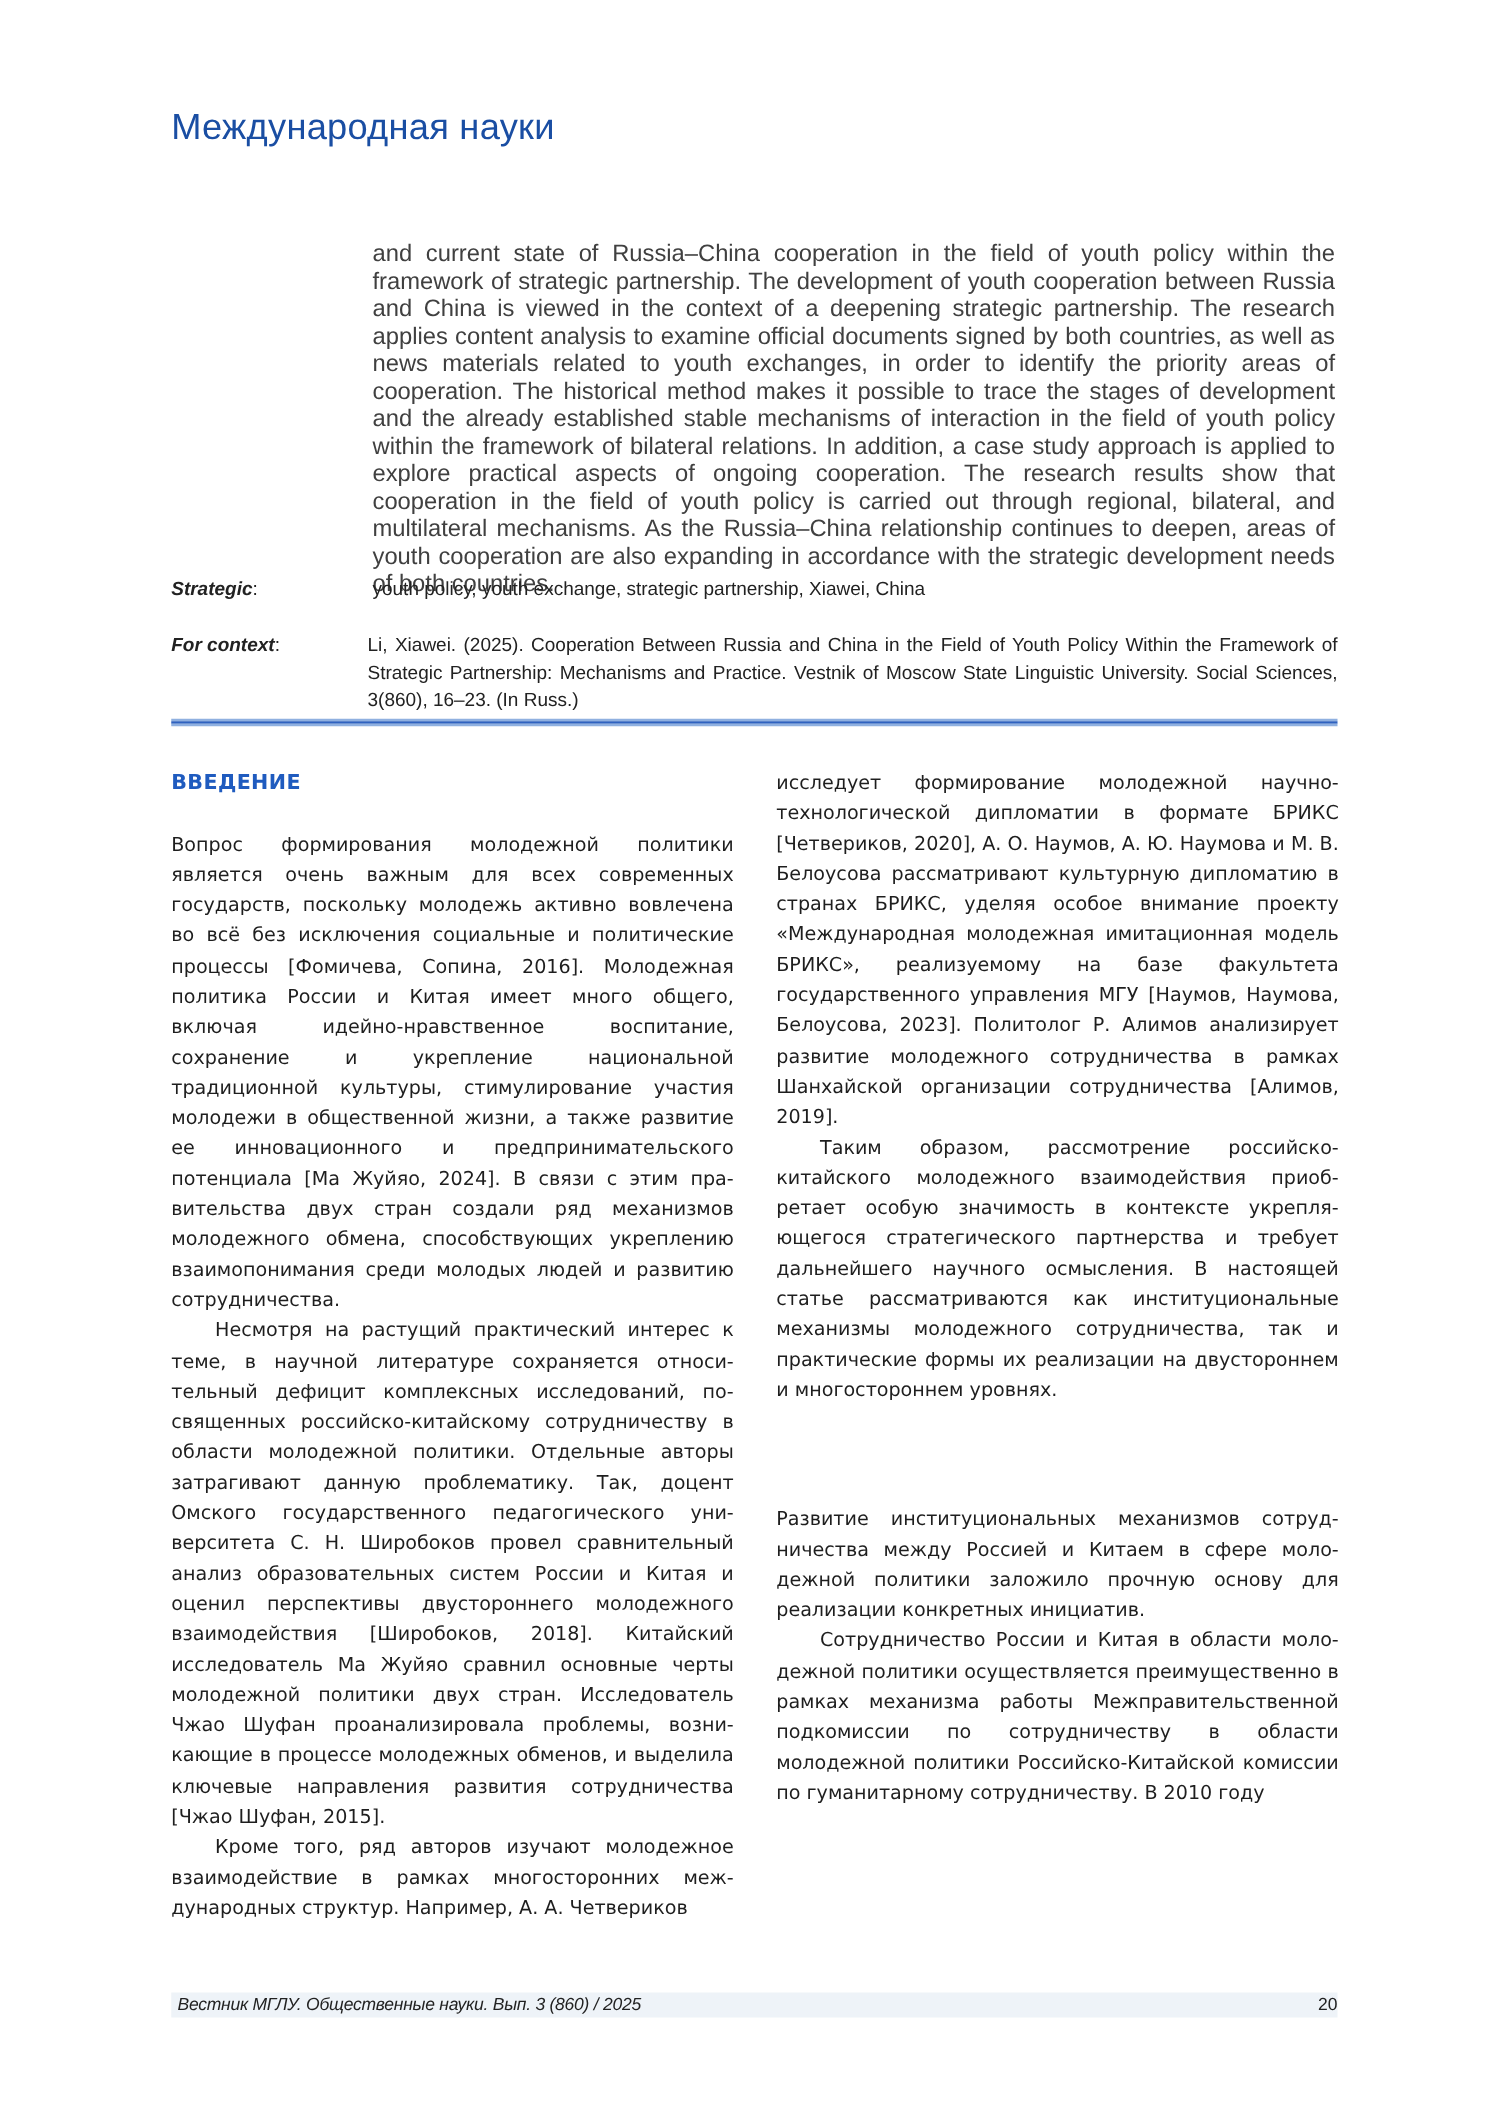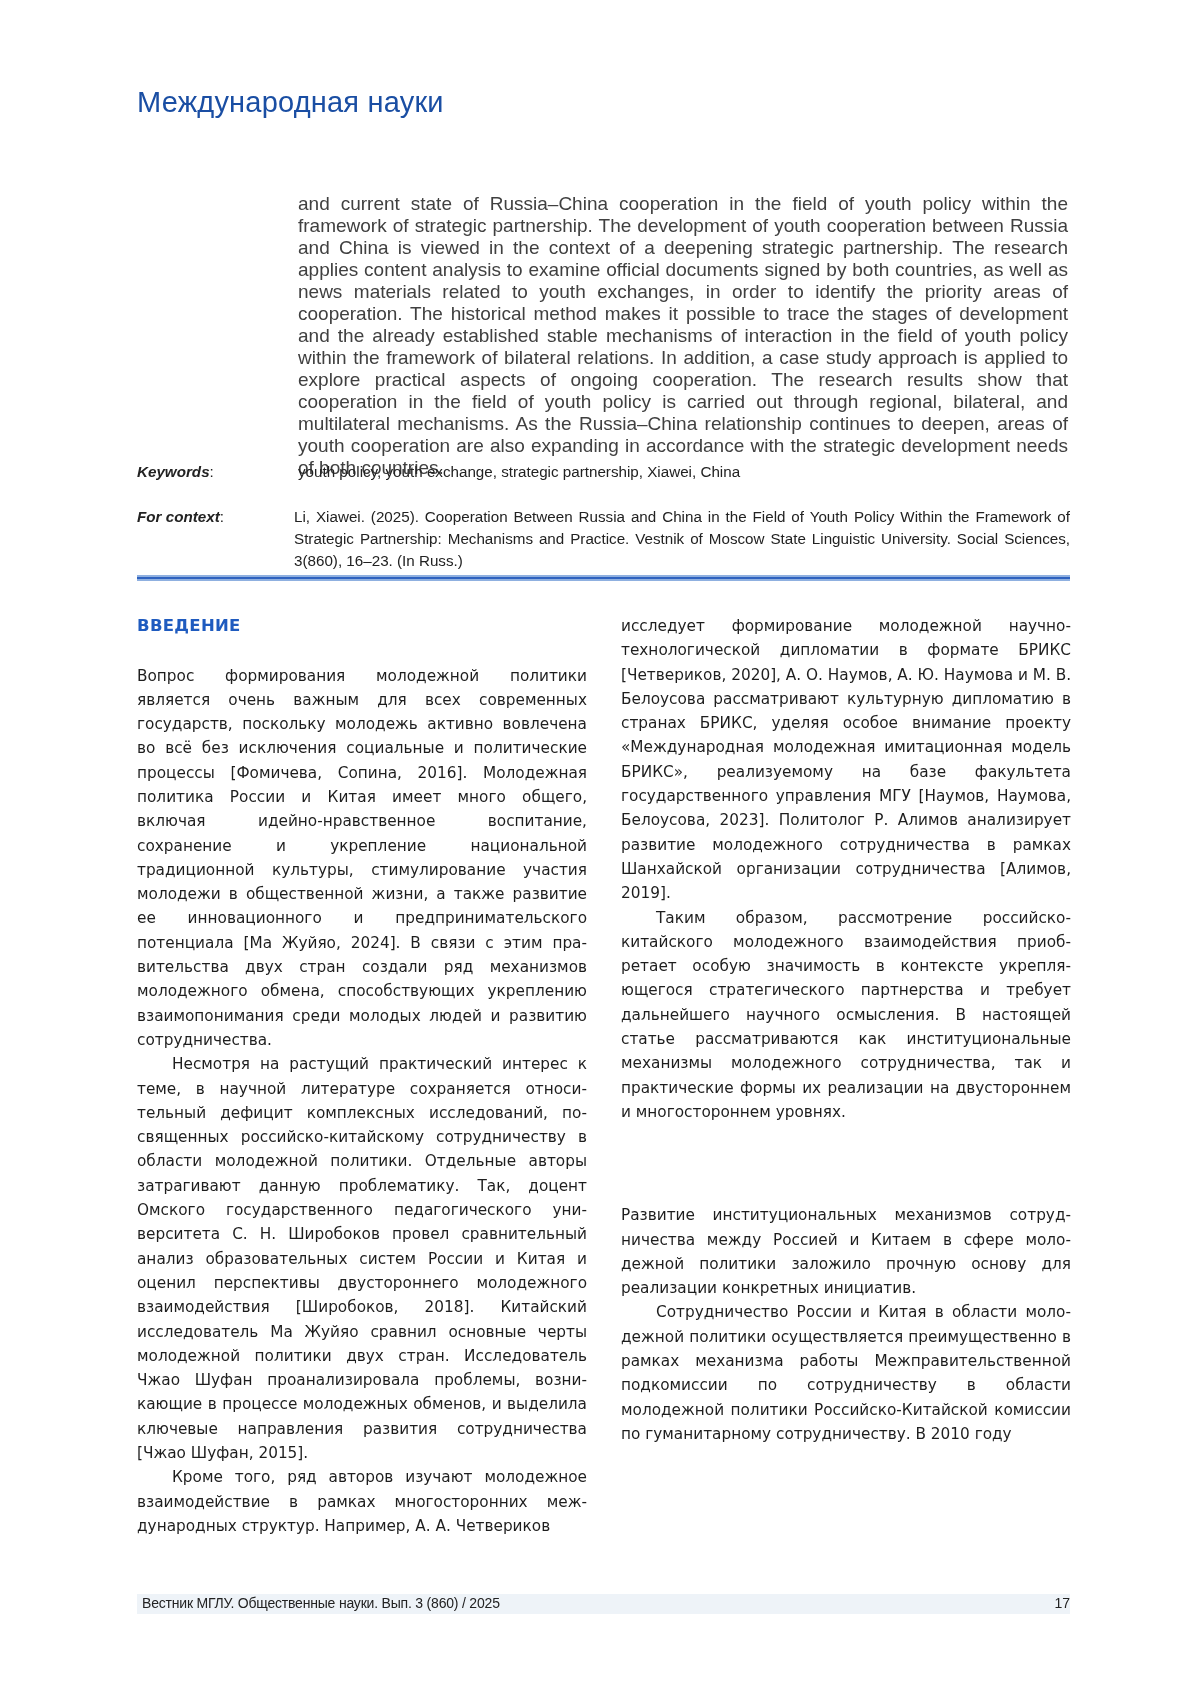--- a/index.html
+++ b/index.html
@@ -34,32 +34,32 @@
     font-size: 16.5px; line-height: 24.5px; margin: 0; letter-spacing: 0.3px;
   }
   .para { margin: 0; text-align: justify; hyphens: manual; }
   .para.indent { text-indent: 35px; }
   .gap-after-heading { height: 25px; }
   .gap-big { height: 54px; }
   .footer {
     position: absolute; left: 137px; top: 1594px; width: 933px; height: 20px;
     background: #eef3f8; font-family: "Liberation Sans", sans-serif;
   }
-  .footer-journal { position: absolute; left: 5px; top: 1px; font-size: 14px; color: #222; letter-spacing: -0.2px; }
+  .footer-journal { position: absolute; left: 5px; top: 1px; font-style: italic; font-size: 14px; color: #222; letter-spacing: -0.2px; }
   .footer-page { position: absolute; right: 0; top: 1px; font-size: 14px; color: #222; }
 </style>
 </head>
 <body>
 
 <h1 class="section-title">Международная науки</h1>
 
 <p class="abstract">and current state of Russia–China cooperation in the field of youth policy within the framework of strategic partnership. The development of youth cooperation between Russia and China is viewed in the context of a deepening strategic partnership. The research applies content analysis to examine official documents signed by both countries, as well as news materials related to youth exchanges, in order to identify the priority areas of cooperation. The historical method makes it possible to trace the stages of development and the already established stable mechanisms of interaction in the field of youth policy within the framework of bilateral relations. In addition, a case study approach is applied to explore practical aspects of ongoing cooperation. The research results show that cooperation in the field of youth policy is carried out through regional, bilateral, and multilateral mechanisms. As the Russia–China relationship continues to deepen, areas of youth cooperation are also expanding in accordance with the strategic development needs of both countries.</p>
 
 <div class="meta-row keywords">
-  <span class="meta-label"><span>Keywords</span><span class="colon">:</span></span>
+  <span class="meta-label"><span>Strategic</span><span class="colon">:</span></span>
   <span class="meta-value">youth policy, youth exchange, strategic partnership, Xiawei, China</span>
 </div>
 
 <div class="meta-row citation">
   <span class="meta-label"><span>For context</span><span class="colon">:</span></span>
   <span class="meta-value">Li, Xiawei. (2025). Cooperation Between Russia and China in the Field of Youth Policy Within the Framework of Strategic Partnership: Mechanisms and Practice. Vestnik of Moscow State Linguistic University. Social Sciences, 3(860), 16–23. (In Russ.)</span>
 </div>
 
 <div class="divider">
   <div class="l1"></div>
@@ -79,14 +79,14 @@
   <p class="para">исследует формирование молодежной научно-технологической дипломатии в формате БРИКС [Четвериков, 2020], А. О. Наумов, А. Ю. Наумова и М. В. Белоусова рассматривают культурную дипло­матию в странах БРИКС, уделяя особое внимание проекту «Международная молодежная имитацион­ная модель БРИКС», реализуемому на базе факуль­тета государственного управления МГУ [Наумов, Наумова, Белоусова, 2023]. Политолог Р. Алимов анализирует развитие молодежного сотрудниче­ства в рамках Шанхайской организации сотрудни­чества [Алимов, 2019].</p>
   <p class="para indent">Таким образом, рассмотрение российско-китайского молодежного взаимодействия приоб­ретает особую значимость в контексте укрепля­ющегося стратегического партнерства и требует дальнейшего научного осмысления. В настоящей статье рассматриваются как институциональные механизмы молодежного сотрудничества, так и практические формы их реализации на двусто­роннем и многостороннем уровнях.</p>
   <div class="gap-big"></div>
   <div class="gap-after-heading"></div>
   <p class="para">Развитие институциональных механизмов сотруд­ничества между Россией и Китаем в сфере моло­дежной политики заложило прочную основу для реализации конкретных инициатив.</p>
   <p class="para indent">Сотрудничество России и Китая в области моло­дежной политики осуществляется преимуществен­но в рамках механизма работы Межправитель­ственной подкомиссии по сотрудничеству в области молодежной политики Российско-Китайской комис­сии по гуманитарному сотрудничеству. В 2010 году</p>
 </div>
 
 <div class="footer">
   <span class="footer-journal">Вестник МГЛУ. Общественные науки. Вып. 3 (860) / 2025</span>
-  <span class="footer-page">17</span>
+  <span class="footer-page">20</span>
 </div>
 
 </body></html>

